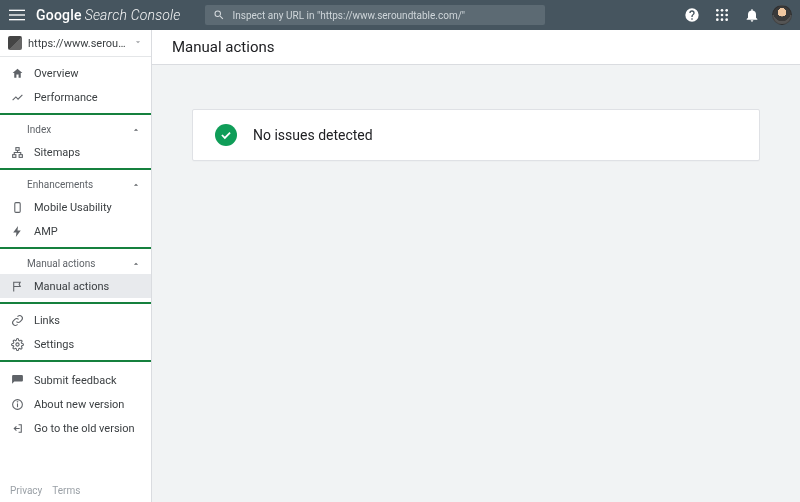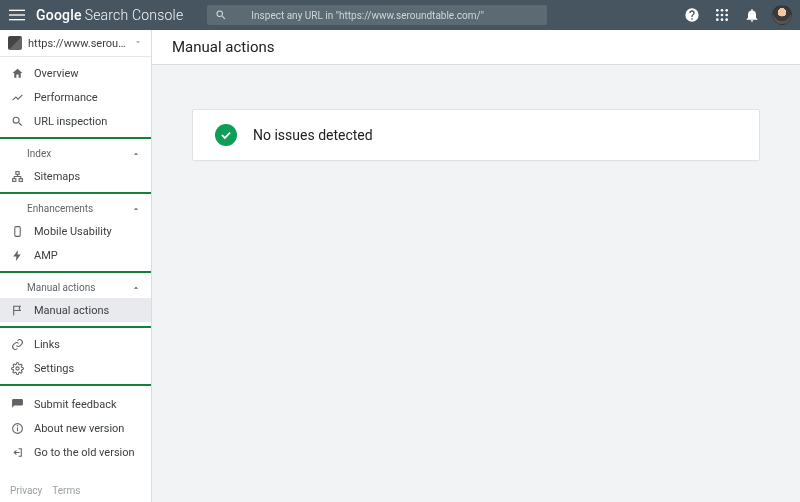--- a/index.html
+++ b/index.html
@@ -15,32 +15,32 @@
       color: #fff;
       padding: 0 8px;
       gap: 10px;
     }
     .hamburger { width: 18px; height: 18px; cursor: pointer; display:flex;align-items:center;justify-content:center; }
     .logo {
       display: flex; align-items: baseline; gap: 3px;
       font-size: 14px; letter-spacing: .2px;
     }
     .logo b { font-weight: 500; }
-    .logo span.light { font-weight: 300; opacity:.95; }
+    .logo span.light { font-weight: 300; opacity:.95;font-style:italic; }
     .searchbox {
       flex: 0 0 340px;
       height: 20px;
       background: #5c6a73;
       border-radius: 2px;
       margin-left: 14px;
       display: flex; align-items: center;
       padding: 0 8px;
       color: #cfd6da;
       font-size: 10px;
-      gap: 24px;
+      gap: 8px;
     }
     .searchbox svg { opacity:.9; }
     .spacer { flex: 1; }
     .tb-icon { width: 20px; height: 20px; display:flex;align-items:center;justify-content:center; cursor:pointer; }
     .avatar {
       width: 20px; height: 20px; border-radius: 50%;
       background: radial-gradient(circle at 50% 35%, #f0c7a0 28%, #3a3a3a 29% 60%, #555 61%);
       border: 1px solid rgba(0,0,0,.2);
     }
 
@@ -191,28 +191,20 @@
         <span class="lbl">Overview</span>
       </div>
       <div class="nav-item">
         <span class="ic">
           <svg width="13" height="13" viewBox="0 0 24 24" fill="none" stroke="#5f6368" stroke-width="2">
               <polyline points="3 17 9 11 13 15 21 7"></polyline>
             </svg>
         </span>
         <span class="lbl">Performance</span>
       </div>
-      <div class="nav-item">
-        <span class="ic">
-          <svg width="13" height="13" viewBox="0 0 24 24" fill="#5f6368">
-              <path d="M15.5 14h-.79l-.28-.27A6.47 6.47 0 0016 9.5 6.5 6.5 0 109.5 16a6.47 6.47 0 004.23-1.57l.27.28v.79l5 4.99L20.49 19l-4.99-5zM9.5 14A4.5 4.5 0 1114 9.5 4.5 4.5 0 019.5 14z"></path>
-            </svg>
-        </span>
-        <span class="lbl">URL inspection</span>
-      </div>
     </div>
 
     <div class="nav-group">
       <div class="group-header">
         <span>Index</span>
         <svg width="10" height="10" viewBox="0 0 24 24" fill="#5f6368">
             <path d="M7 14l5-5 5 5z"></path>
           </svg>
       </div>
       <div class="nav-item">

